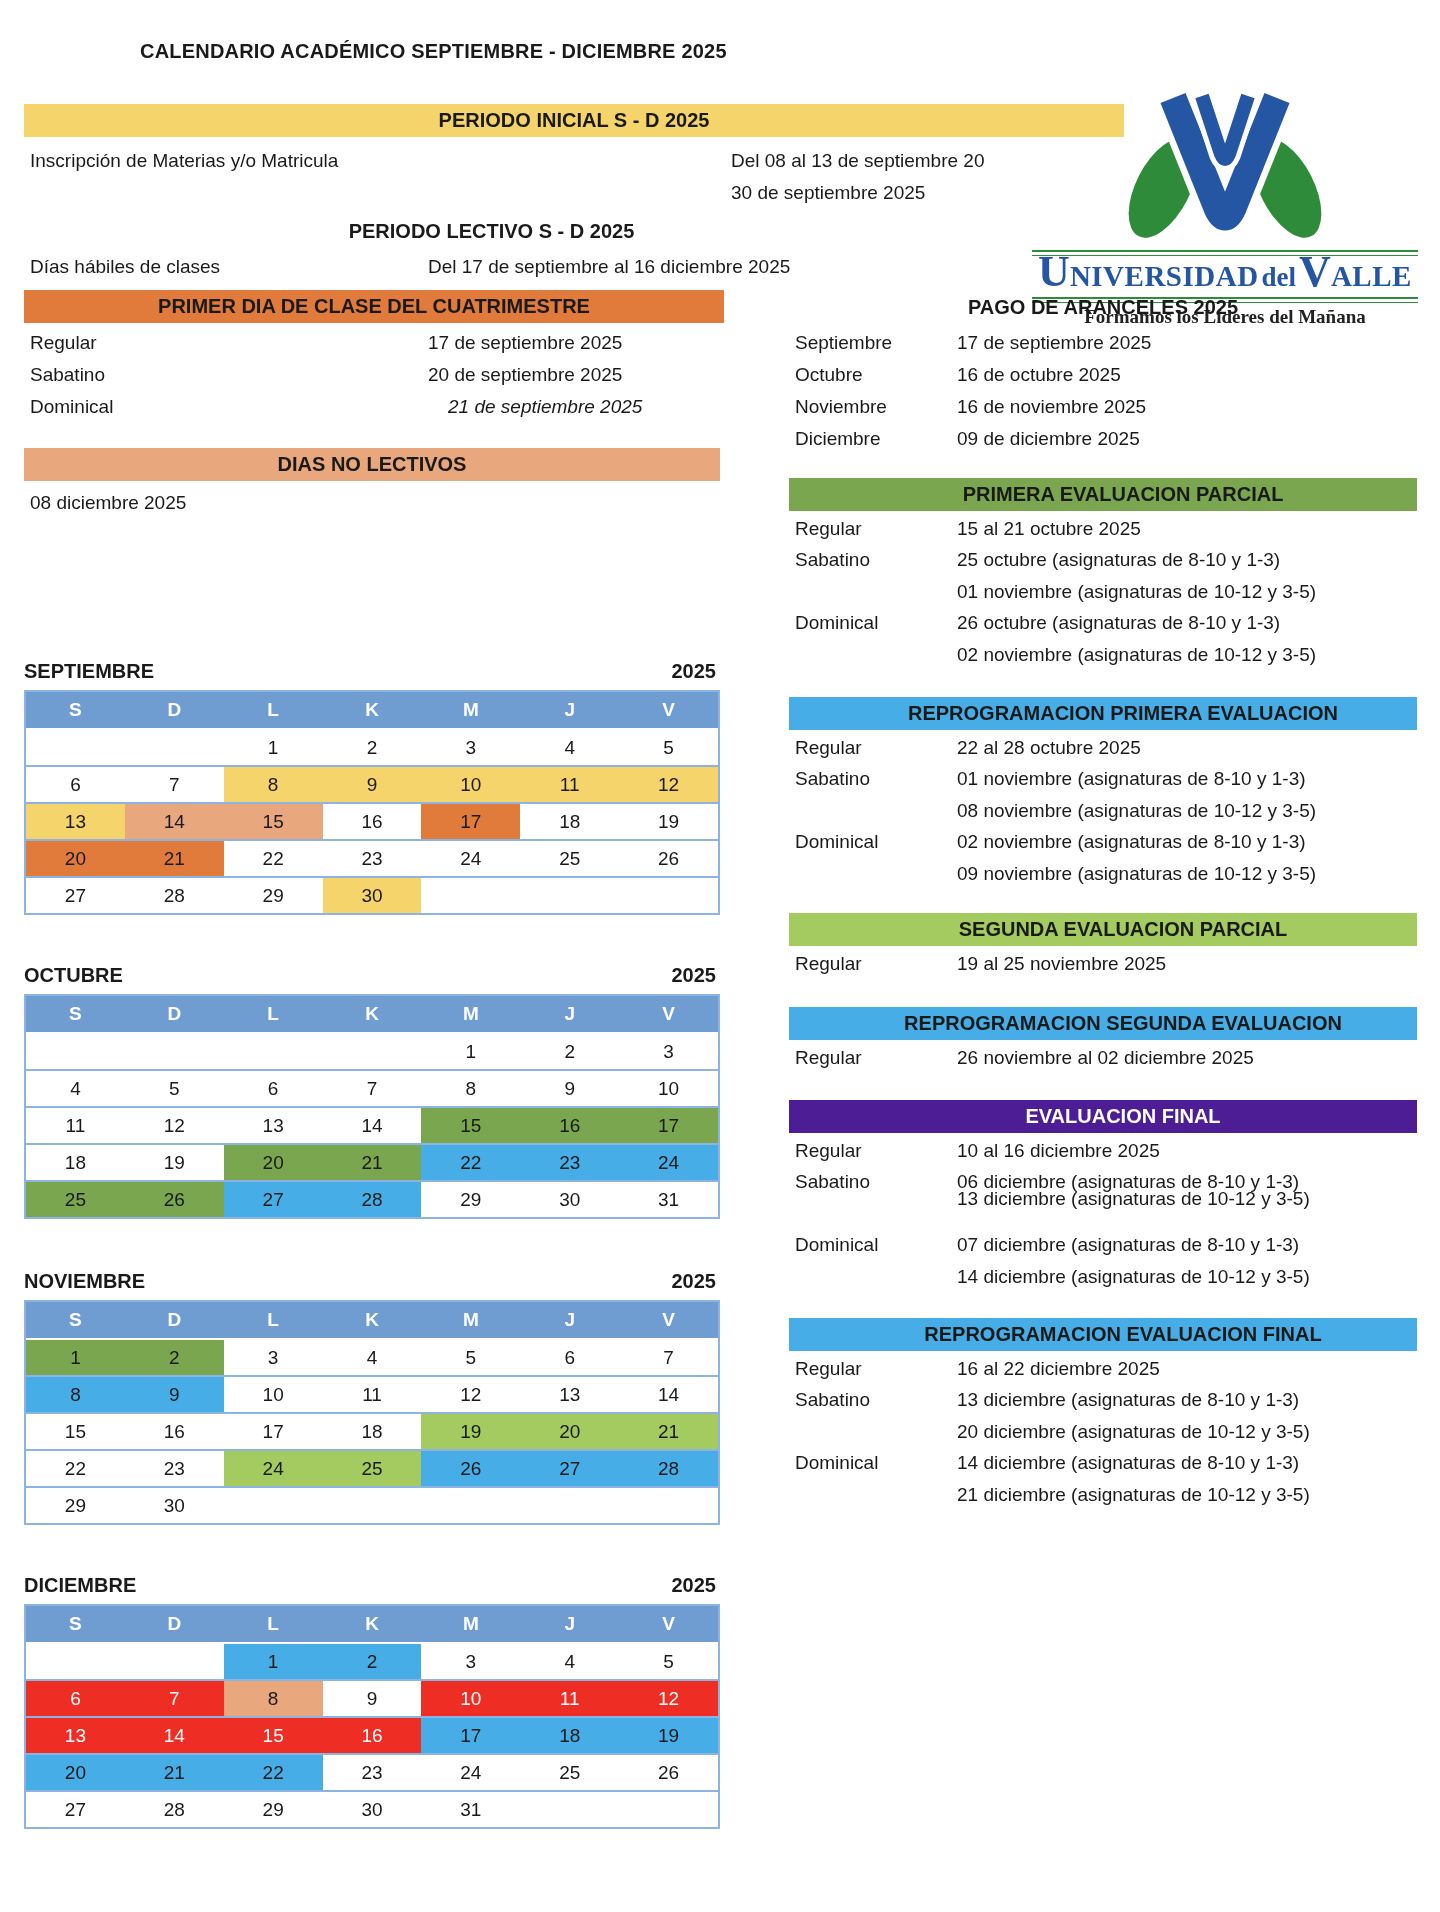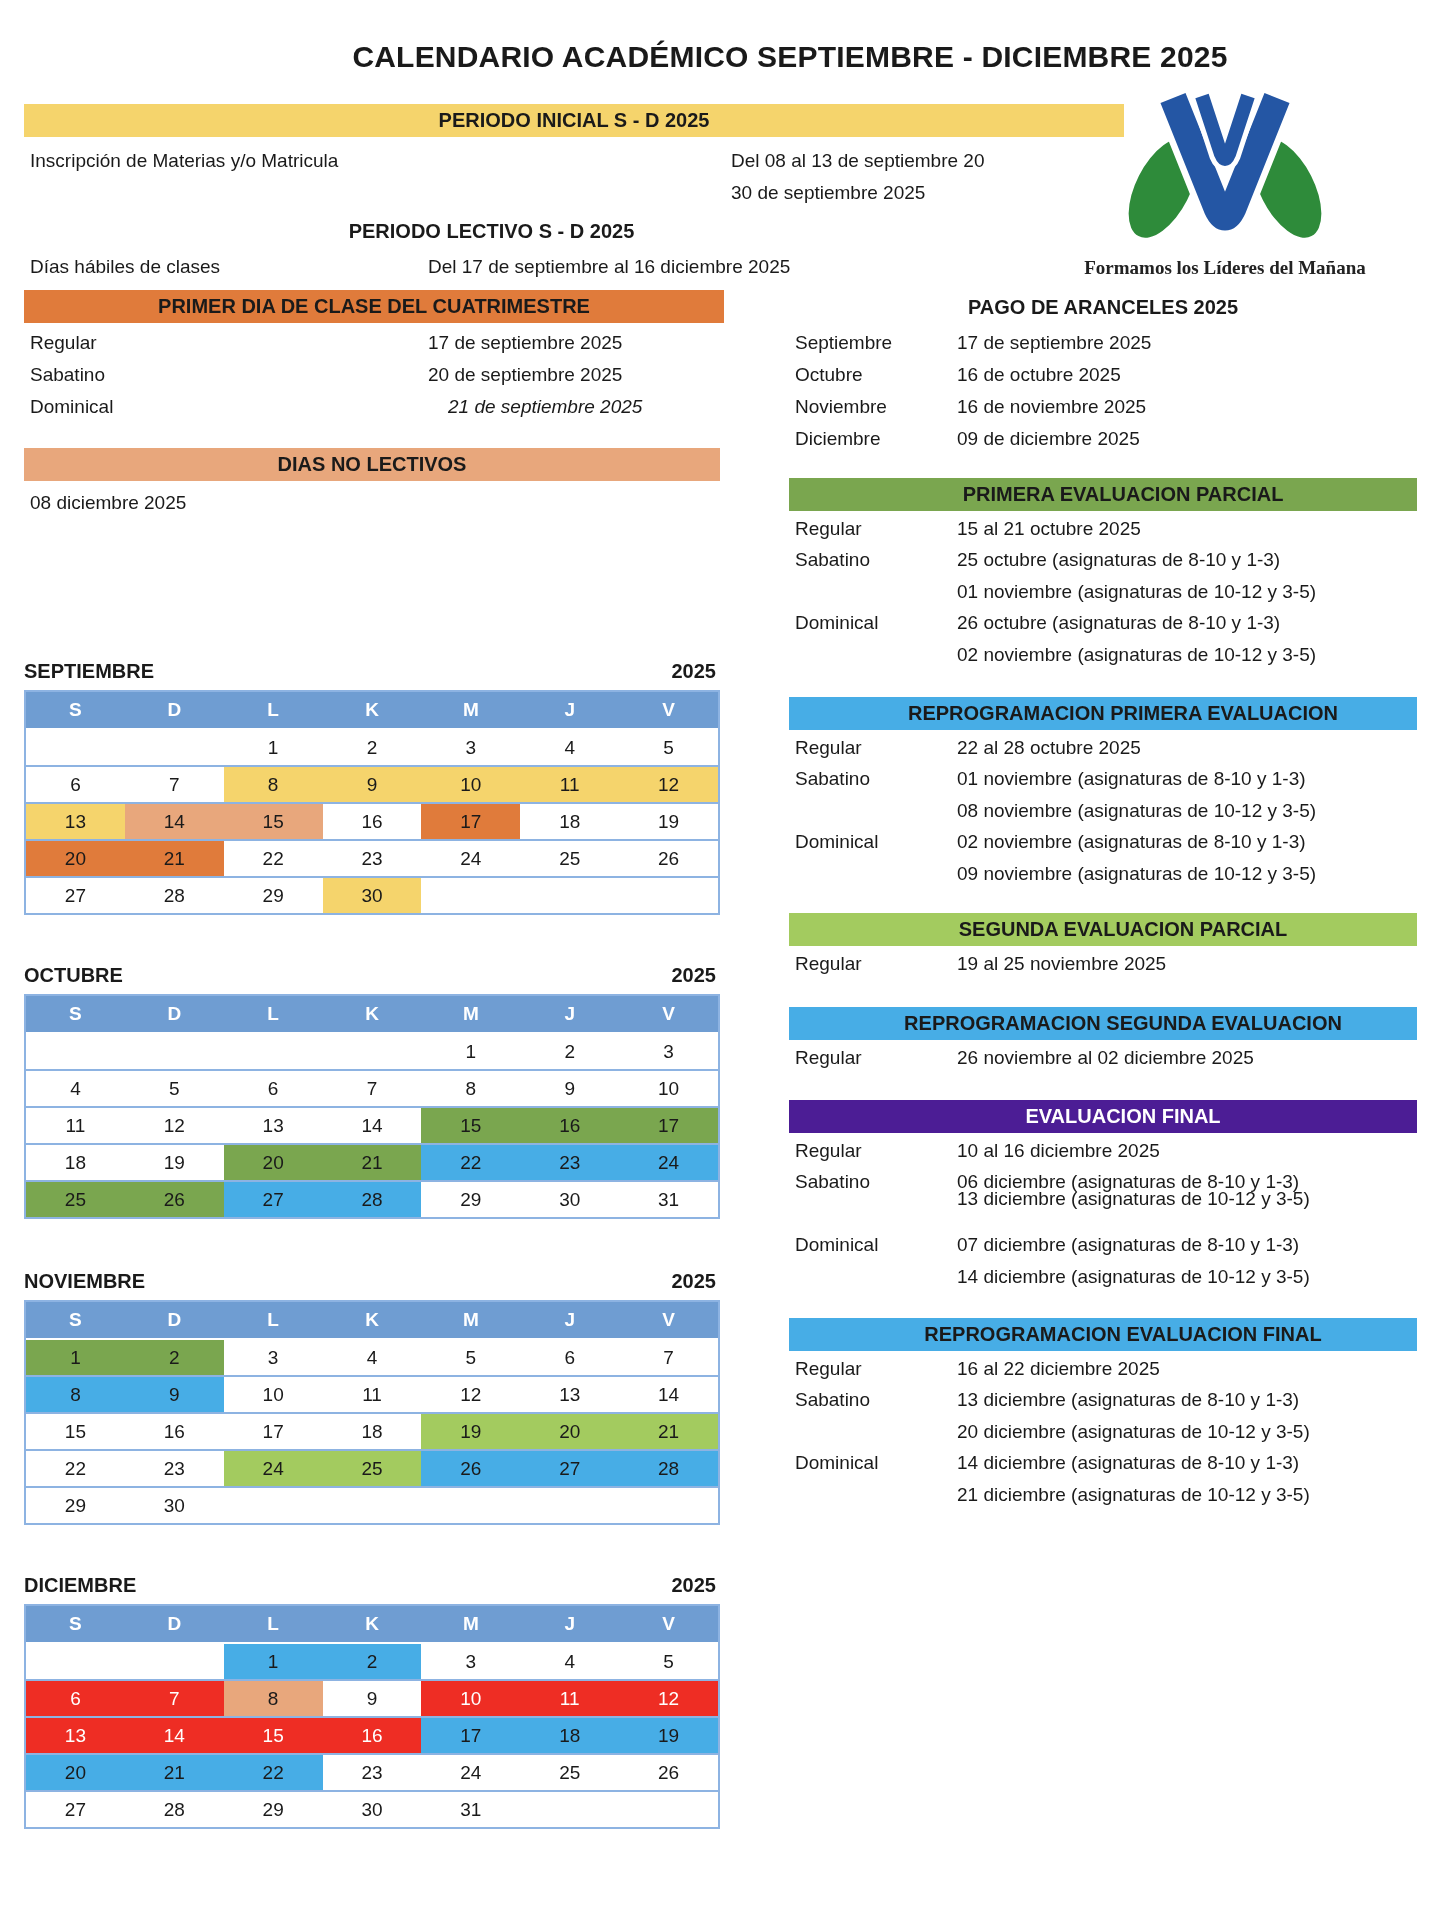--- a/index.html
+++ b/index.html
@@ -2,21 +2,21 @@
 <html><head>
 <meta charset="utf-8">
 <style>
   html,body{margin:0;padding:0;background:#ffffff;}
   body{
     width:1440px;height:1912px;position:relative;
     font-family:"Liberation Sans", sans-serif;color:#1a1a1a;
     overflow:hidden;
   }
   .abs{position:absolute;}
-  .page-title{left:140px;right:0;top:40px;text-align:center;font-size:30px;font-weight:bold;letter-spacing:.2px;}
+  .page-title{left:140px;right:0;top:40px;font-size:20px;font-weight:bold;letter-spacing:.2px;}
   .banner{height:33px;line-height:33px;text-align:center;font-weight:bold;font-size:20px;}
   .lv-row{font-size:19px;height:26px;line-height:26px;}
   .lv-row .lbl{position:absolute;left:6px;white-space:nowrap;}
   .lv-row .val{position:absolute;white-space:nowrap;}
   .center-head{font-size:20px;font-weight:bold;text-align:center;}
 
   
   .cal{left:24px;width:696px;}
   .cal-title{position:absolute;top:0;left:0;right:4px;display:flex;justify-content:space-between;font-size:20px;font-weight:bold;}
   .cal-grid{position:absolute;top:30px;left:0;width:696px;border:2px solid #8DB3E2;box-sizing:border-box;background:#fff;}
@@ -72,20 +72,23 @@
 
 <div class="abs logo">
   <svg class="logo-emblem" width="216" height="162" viewBox="0 0 216 162">
     <ellipse cx="46" cy="100" rx="27" ry="54" fill="#2E8B3A" transform="rotate(27 46 100)"></ellipse>
     <ellipse cx="170" cy="100" rx="27" ry="54" fill="#2E8B3A" transform="rotate(-27 170 100)"></ellipse>
     <path d="M56 10 L100 120 Q108 138 116 120 L160 10" fill="none" stroke="#ffffff" stroke-width="40"></path>
     <path d="M56 10 L100 120 Q108 138 116 120 L160 10" fill="none" stroke="#2456A4" stroke-width="27"></path>
     <path d="M85 8 L104 66 Q108 76 112 66 L131 8" fill="none" stroke="#ffffff" stroke-width="24"></path>
     <path d="M85 8 L104 66 Q108 76 112 66 L131 8" fill="none" stroke="#2456A4" stroke-width="14"></path>
   </svg>
+  <div>
+    <span class="logo-word"><span class="lw-big">U</span><span class="lw-caps">NIVERSIDAD</span><span class="lw-small">del</span><span class="lw-big">V</span><span class="lw-caps">ALLE</span></span>
+  </div>
   <div class="logo-tagline">Formamos los Líderes del Mañana</div>
 </div>
 
 <div class="abs banner" style="top:290px;left:24px;width:700px;background:#E07B3B;">PRIMER DIA DE CLASE DEL CUATRIMESTRE</div>
 
 <div class="abs lv-row" style="top:330px;left:24px;width:700px;">
   <span class="lbl">Regular</span>
   <span class="val" style="left:404px;">17 de septiembre 2025</span>
 </div>
 <div class="abs lv-row" style="top:362px;left:24px;width:700px;">

